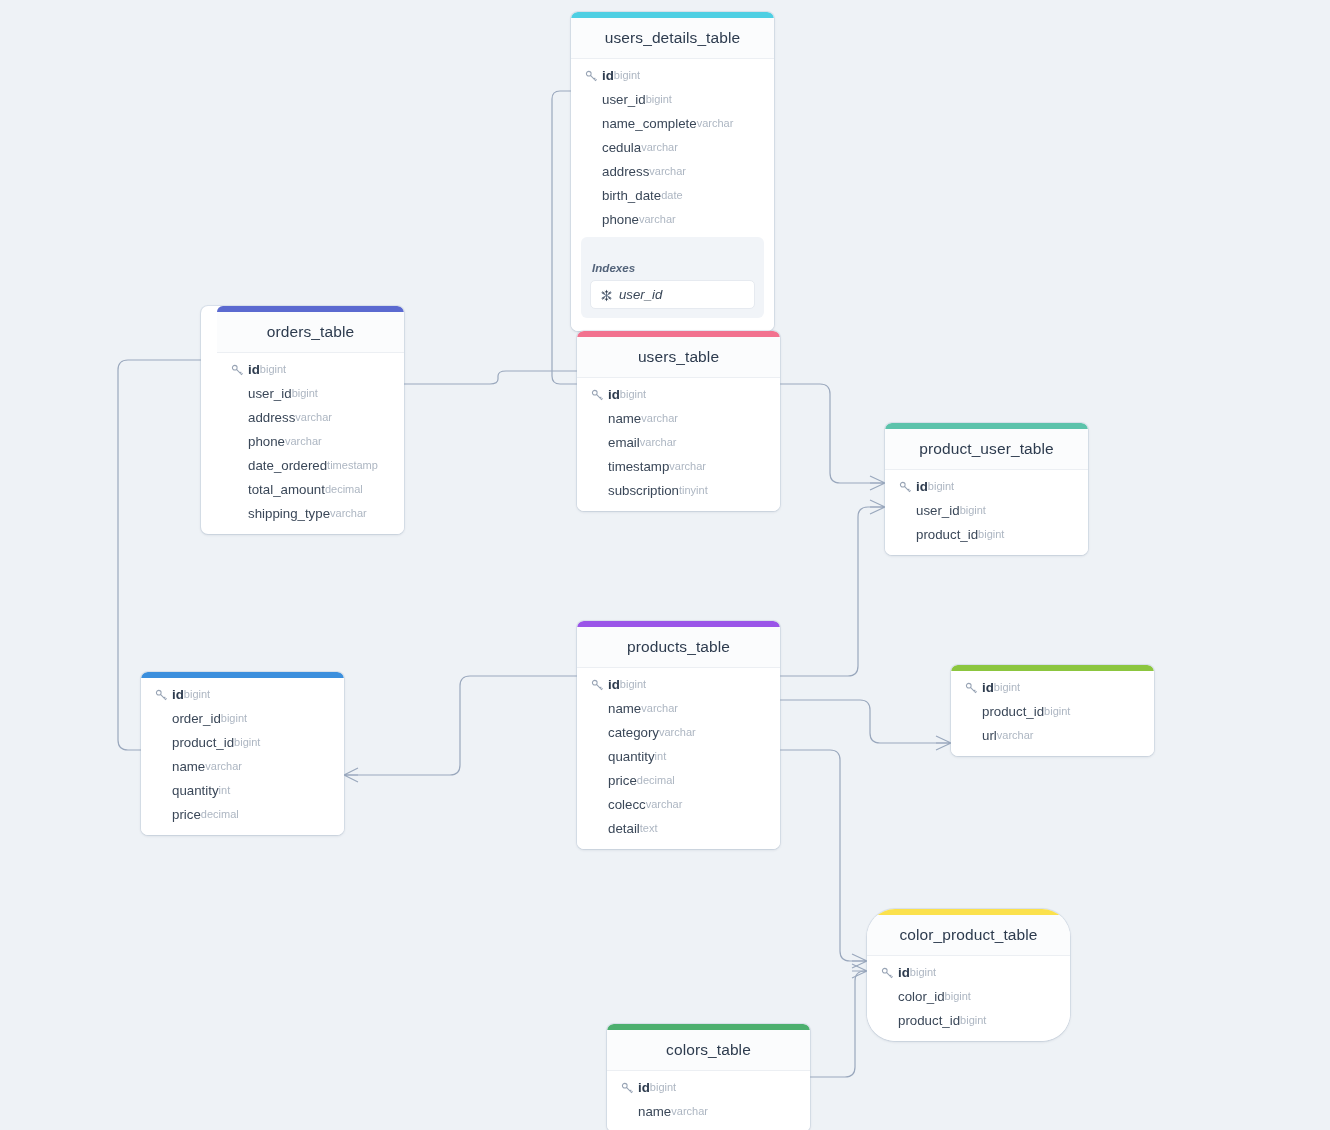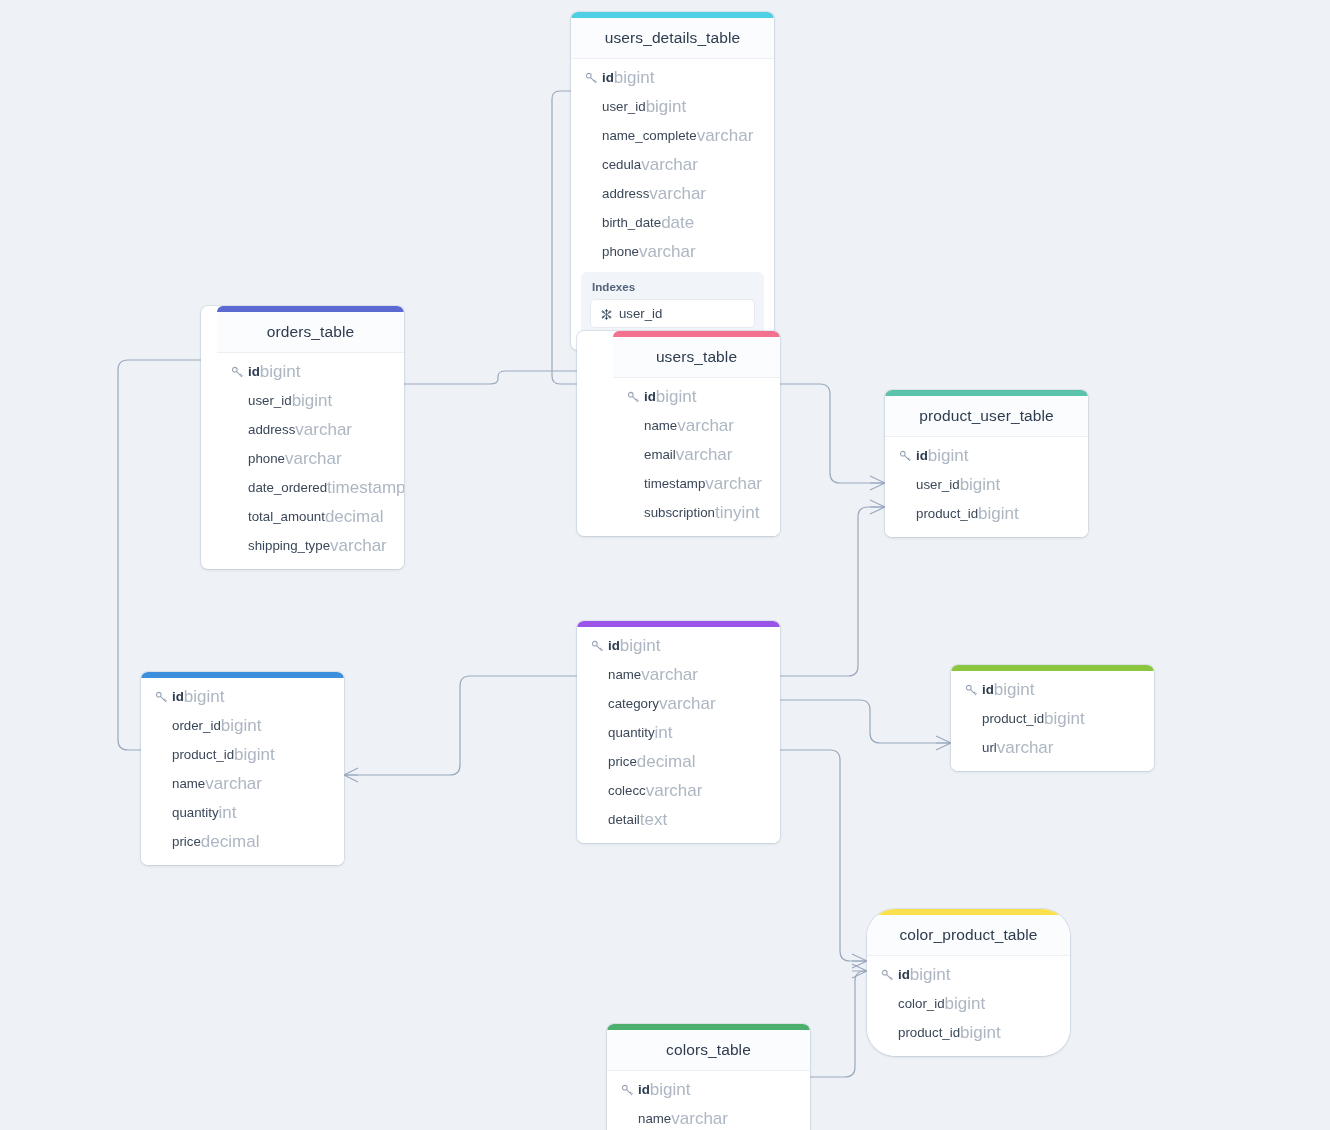--- a/index.html
+++ b/index.html
@@ -46,27 +46,28 @@
   .field-row {
     display: flex;
     align-items: center;
     justify-content: flex-start;
     padding: 4.5px 14px 4.5px 14px;
     font-size: 13.3px;
   }
   .f-left { display: flex; align-items: center; gap: 4px; color: #3a4758; }
   .f-name { color: #3a4758; }
   .f-name.pk { font-weight: bold; color:#2d3b4e; }
-  .f-type { color: #adb6c2; font-size: 17px; }
+  .f-type { color: #adb6c2; font-size: 11px; }
   .key-icon { display:inline-block; width:13px; height:13px; flex:0 0 13px; position:relative; top:1px; }
   .idx-wrap {
     margin: 6px 10px 4px;
     background: #f1f4f8;
     border-radius: 6px;
-    padding: 8px 9px 9px;
+    padding: 24px 9px 9px;
+    font-style: italic;
   }
   .idx-title {
     font-size: 11.6px;
     font-weight: bold;
     color: #53637a;
     padding: 0 2px 6px;
   }
   .idx-item {
     background: #fff;
     border: 1px solid #e6eaf0;
@@ -243,21 +244,21 @@
         </div>
         <div class="field-row">
           <div class="f-left">
             <span class="key-icon"></span>
             <span class="f-name">shipping_type</span>
           </div>
           <span class="f-type">varchar</span>
         </div>
       </div>
     </div>
-    <div class="table-card" style="left: 577px; top: 331px; width: 203px; padding-left: 36px;">
+    <div class="table-card" style="left: 577px; top: 331px; width: 203px;">
       <div class="tbl-accent" style="background: rgb(242, 114, 143);"></div>
       <div class="tbl-title">users_table</div>
       <div class="tbl-fields">
         <div class="field-row">
           <div class="f-left">
             <span class="key-icon"><svg viewBox="0 0 16 16" width="13" height="13" aria-hidden="true">
                 <g fill="none" stroke="#97a3b4" stroke-width="1.3">
                   <circle cx="4.6" cy="4.6" r="2.9"></circle>
                   <path d="M6.7 6.7 L13.4 13.4 M11.2 11.2 L12.7 9.7 M12.9 12.9 L14.3 11.5"></path>
                 </g>
@@ -289,21 +290,21 @@
         </div>
         <div class="field-row">
           <div class="f-left">
             <span class="key-icon"></span>
             <span class="f-name">subscription</span>
           </div>
           <span class="f-type">tinyint</span>
         </div>
       </div>
     </div>
-    <div class="table-card" style="left: 885px; top: 390px; width: 203px;">
+    <div class="table-card" style="left: 885px; top: 423px; width: 203px;">
       <div class="tbl-accent" style="background: rgb(92, 195, 171);"></div>
       <div class="tbl-title">product_user_table</div>
       <div class="tbl-fields">
         <div class="field-row">
           <div class="f-left">
             <span class="key-icon"><svg viewBox="0 0 16 16" width="13" height="13" aria-hidden="true">
                 <g fill="none" stroke="#97a3b4" stroke-width="1.3">
                   <circle cx="4.6" cy="4.6" r="2.9"></circle>
                   <path d="M6.7 6.7 L13.4 13.4 M11.2 11.2 L12.7 9.7 M12.9 12.9 L14.3 11.5"></path>
                 </g>
@@ -323,20 +324,21 @@
           <div class="f-left">
             <span class="key-icon"></span>
             <span class="f-name">product_id</span>
           </div>
           <span class="f-type">bigint</span>
         </div>
       </div>
     </div>
     <div class="table-card" style="left: 577px; top: 621px; width: 203px;">
       <div class="tbl-accent" style="background: rgb(154, 85, 232);"></div>
+      <div class="tbl-title">products_table</div>
       <div class="tbl-fields">
         <div class="field-row">
           <div class="f-left">
             <span class="key-icon"><svg viewBox="0 0 16 16" width="13" height="13" aria-hidden="true">
                 <g fill="none" stroke="#97a3b4" stroke-width="1.3">
                   <circle cx="4.6" cy="4.6" r="2.9"></circle>
                   <path d="M6.7 6.7 L13.4 13.4 M11.2 11.2 L12.7 9.7 M12.9 12.9 L14.3 11.5"></path>
                 </g>
               </svg></span>
             <span class="f-name pk">id</span>

